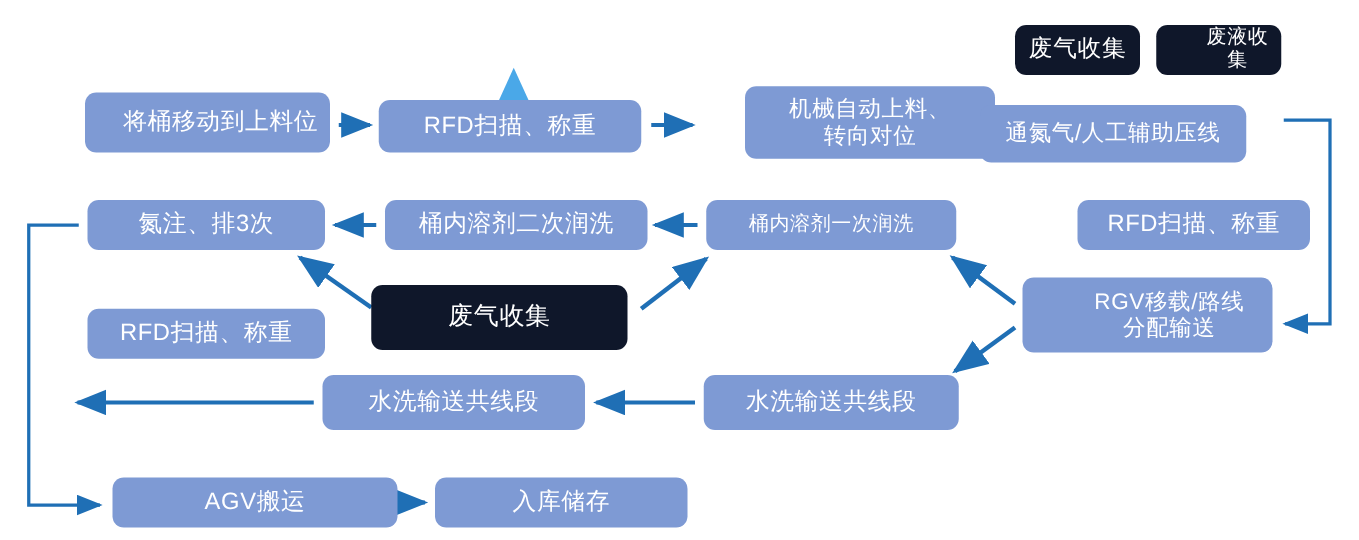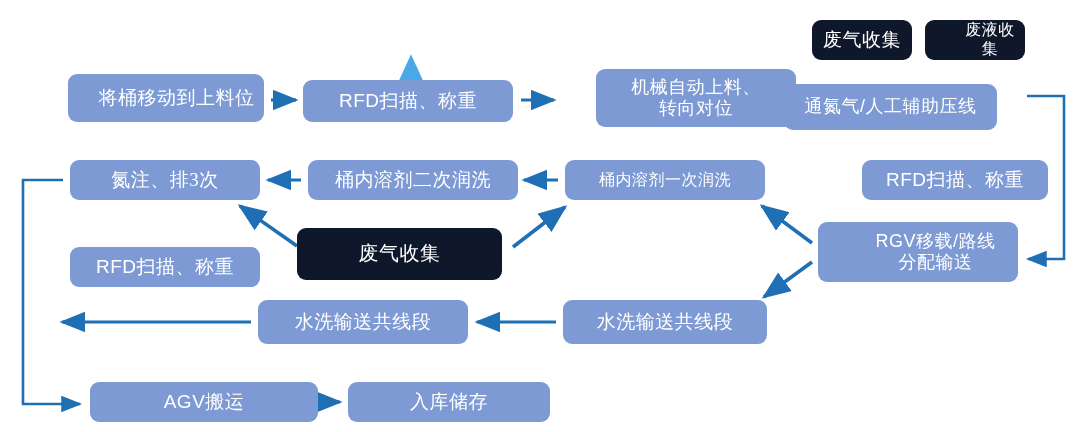--- a/index.html
+++ b/index.html
@@ -90,21 +90,21 @@
     <line x1="298" y1="402" x2="340" y2="402" stroke="#1f6fb5" stroke-width="3.2" marker-end="url(#ah)"></line>
   </svg>
 
   <div class="node blue" style="left:68px;  top:74px;  width:196px; height:48px; font-size:19px;padding-left:27px;">将桶移动到上料位</div>
   <div class="node blue" style="left:303px; top:80px;  width:210px; height:42px; font-size:19px;">RFD扫描、称重</div>
   <div class="node blue" style="left:563px; top:69px;  width:200px; height:58px; font-size:18px;margin-left:33px;">机械自动上料、
 转向对位</div>
   <div class="node magenta" style="left:812px; top:20px;  width:100px; height:40px; font-size:19px;">废气收集</div>
   <div class="node magenta" style="left:925px; top:20px;  width:100px; height:40px; font-size:16px;padding-left:36px;">废液收集</div>
   <div class="node blue" style="left:784px; top:84px;  width:213px; height:46px; font-size:18px;">通氮气/人工辅助压线</div>
-  <div class="node blue" style="left:70px;  top:160px; width:190px; height:40px; font-size:19px;font-family:Liberation Serif, serif;">氮注、排3次</div>
+  <div class="node blue" style="left:70px;  top:160px; width:190px; height:40px; font-size:19px;">氮注、排3次</div>
   <div class="node blue" style="left:308px; top:160px; width:210px; height:40px; font-size:19px;">桶内溶剂二次润洗</div>
   <div class="node blue" style="left:565px; top:160px; width:200px; height:40px; font-size:16px;">桶内溶剂一次润洗</div>
   <div class="node blue" style="left:862px; top:160px; width:186px; height:40px; font-size:19px;">RFD扫描、称重</div>
   <div class="node blue" style="left:70px;  top:247px; width:190px; height:40px; font-size:19px;">RFD扫描、称重</div>
   <div class="node magenta" style="left:297px; top:228px; width:205px; height:52px; font-size:20px;">废气收集</div>
   <div class="node blue" style="left:818px; top:222px; width:200px; height:60px; font-size:18px;padding-left:41px;">RGV移载/路线
 分配输送</div>
   <div class="node blue" style="left:258px; top:300px; width:210px; height:44px; font-size:19px;">水洗输送共线段</div>
   <div class="node blue" style="left:563px; top:300px; width:204px; height:44px; font-size:19px;">水洗输送共线段</div>
   <div class="node blue" style="left:90px;  top:382px; width:228px; height:40px; font-size:19px;">AGV搬运</div>

